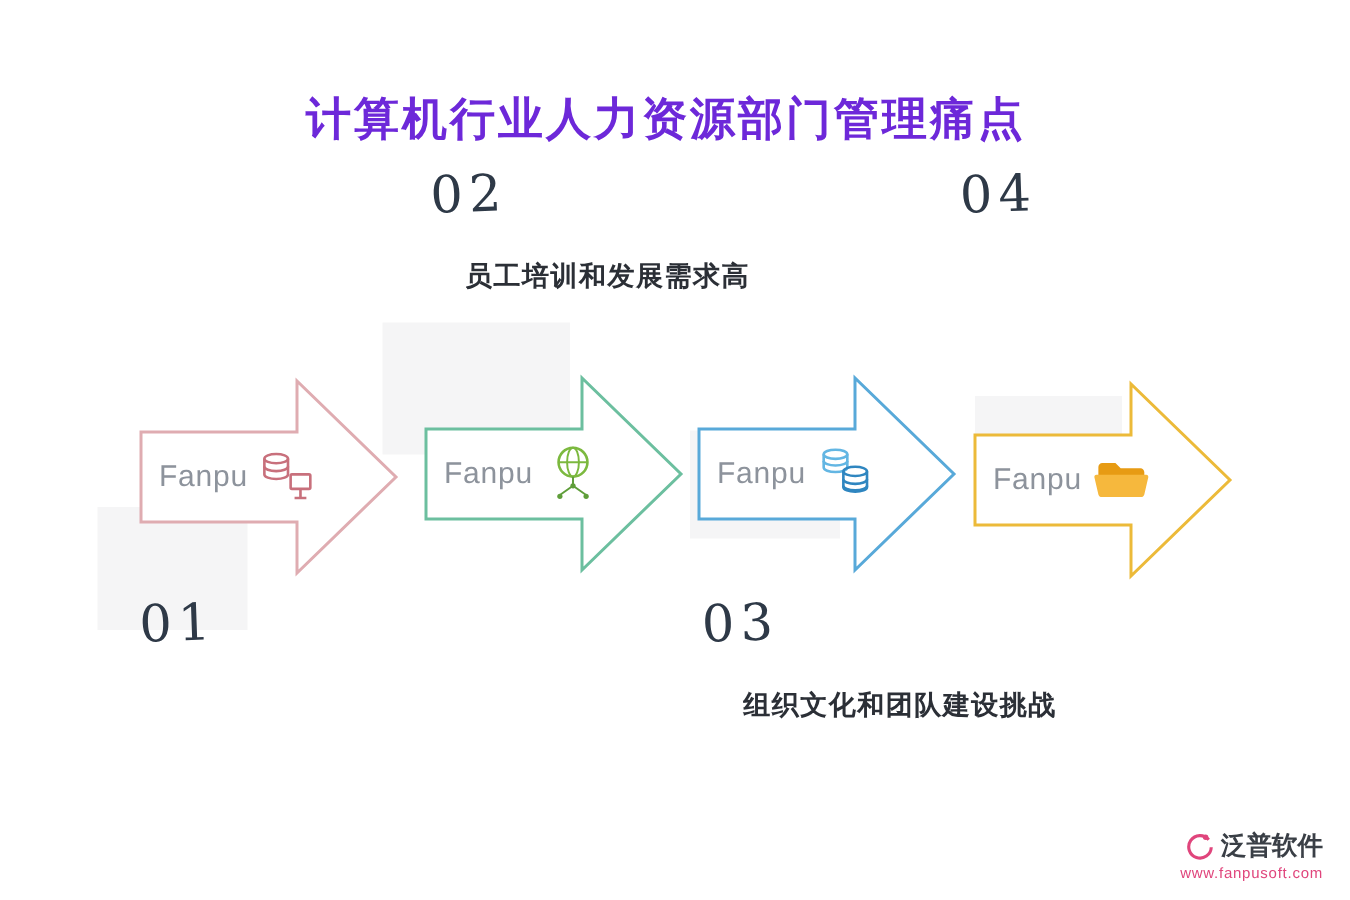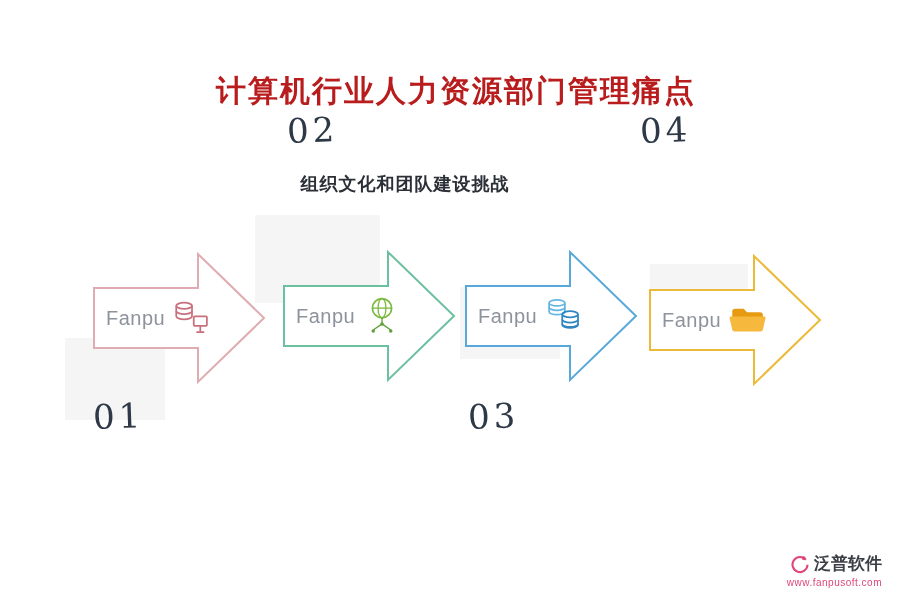--- a/index.html
+++ b/index.html
@@ -3,22 +3,22 @@
 <meta charset="utf-8">
 <style>
   html,body{margin:0;padding:0;}
   body{
     width:900px;height:600px;background:#ffffff;position:relative;overflow:hidden;
     font-family:"Liberation Sans", sans-serif;
   }
   .canvas{position:absolute;inset:0;}
   .title{
     position:absolute;left:440px;top:55px;transform:translateX(-50%);
-    margin:16px;font-family:"DejaVu Serif", serif;font-weight:bold;
-    font-size:30px;color:#b91c1c;letter-spacing:2px;white-space:nowrap;
+    margin:4px;font-family:"DejaVu Serif", serif;font-weight:bold;
+    font-size:30px;color:#6d28d9;letter-spacing:2px;white-space:nowrap;
   }
   .gray-block{position:absolute;background:#f5f5f6;}
   .gb1{left:65px;top:338px;width:100px;height:82px;}
   .gb2{left:255px;top:215px;width:125px;height:88px;}
   .gb3{left:460px;top:287px;width:100px;height:72px;}
   .gb4{left:650px;top:264px;width:98px;height:80px;}
   .num{
     position:absolute;font-family:"DejaVu Serif", serif;font-size:34px;
     color:#2e3947;letter-spacing:4px;transform:rotate(-2deg);
   }
@@ -70,21 +70,22 @@
   <div class="gray-block gb1"></div>
   <div class="gray-block gb2"></div>
   <div class="gray-block gb3"></div>
   <div class="gray-block gb4"></div>
 
   <div class="num n02">02</div>
   <div class="num n04">04</div>
   <div class="num n01">01</div>
   <div class="num n03">03</div>
 
-  <div class="pain-label l02">组织文化和团队建设挑战</div>
+  <div class="pain-label l02">员工培训和发展需求高</div>
+  <div class="pain-label l03">组织文化和团队建设挑战</div>
 
   <div class="arrow a1">
     <svg class="outline" width="175" height="140" viewBox="0 0 175 140">
       <path d="M2 40 L106 40 L106 6 L172 70 L106 134 L106 100 L2 100 Z" fill="#ffffff" stroke-width="2" stroke="#dfacb1"></path>
     </svg>
     <div class="arrow-content">
       <span class="brand">Fanpu</span>
       <svg width="42" height="42" viewBox="0 0 48 48" fill="none">
         <ellipse cx="15" cy="10" rx="9" ry="3.5" stroke="#c8707c" stroke-width="2"></ellipse>
         <path d="M6 10v12c0 1.9 4 3.5 9 3.5s9-1.6 9-3.5V10" stroke="#c8707c" stroke-width="2"></path>

